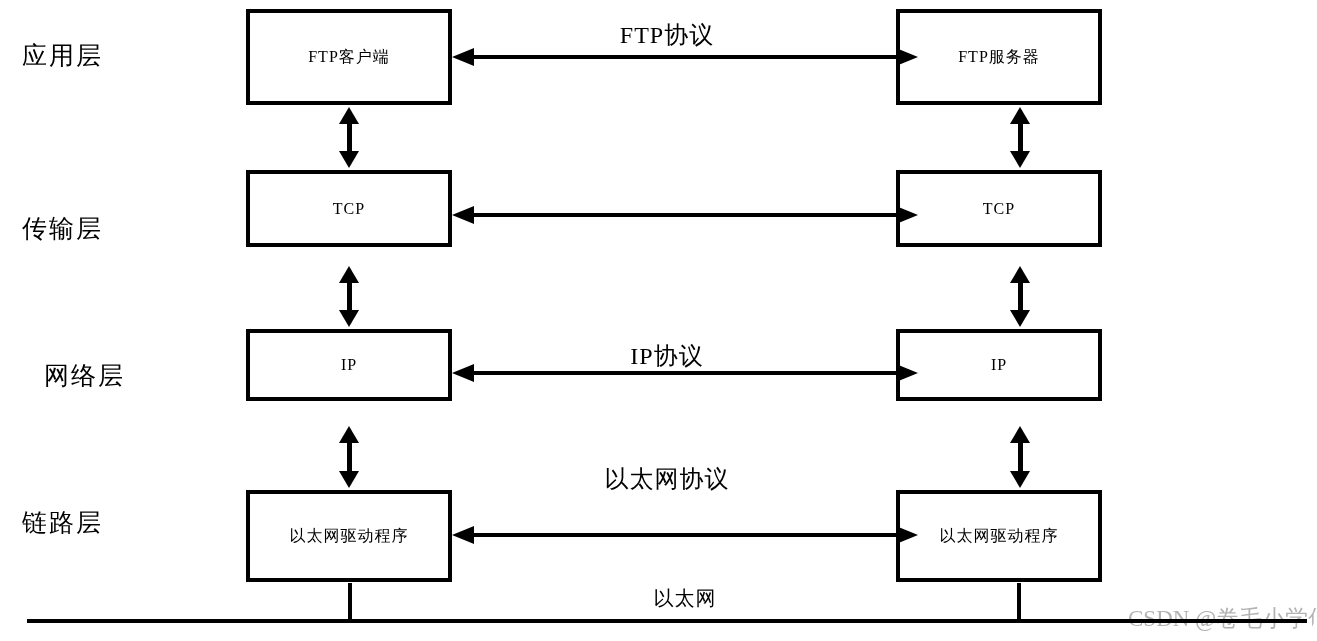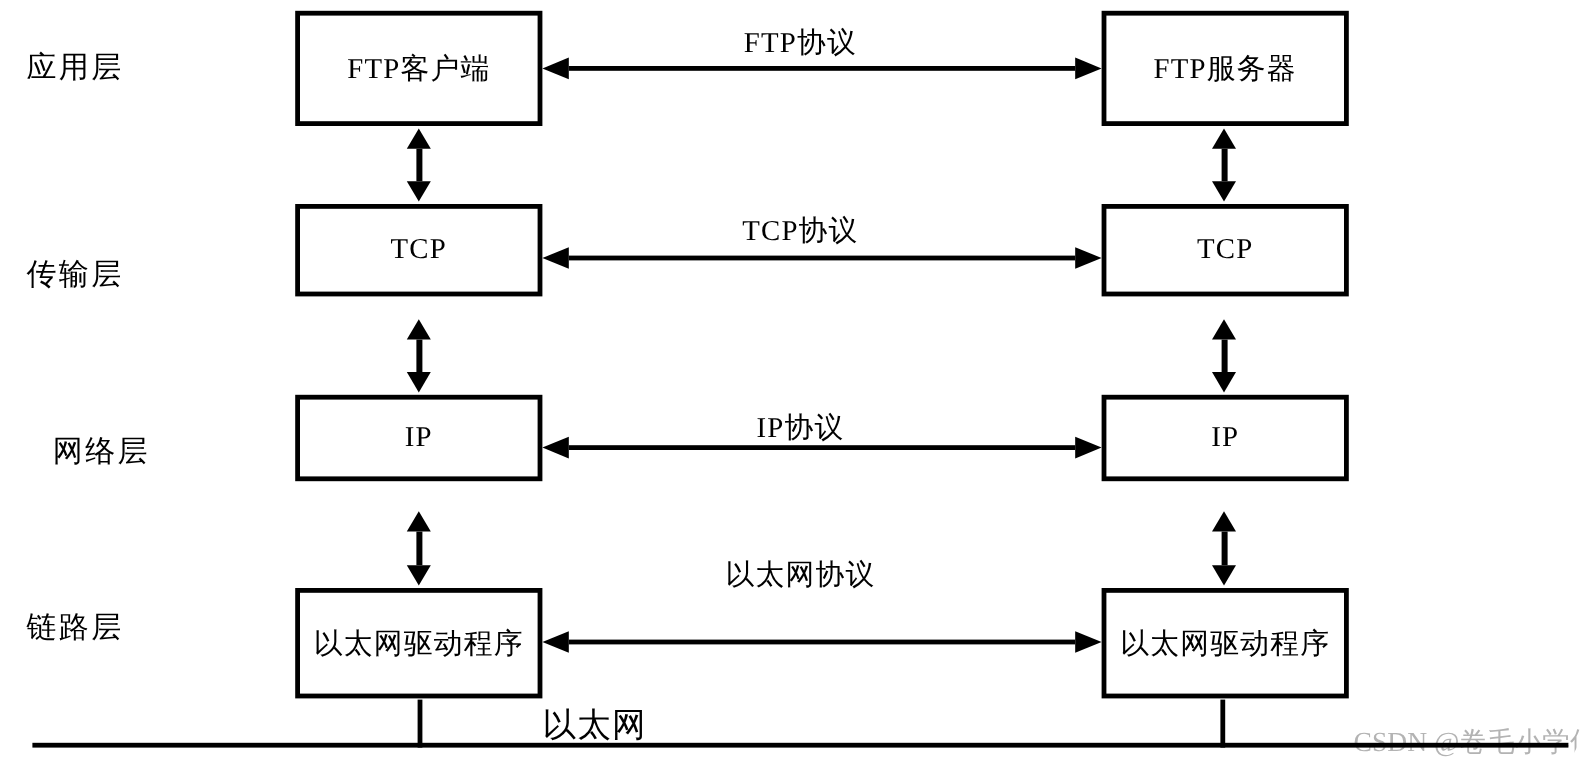--- a/index.html
+++ b/index.html
@@ -15,24 +15,24 @@
     position:absolute; left:22px; font-size:25px; letter-spacing:2px;
     white-space:nowrap;
   }
   .ly0{top:39px;} .ly1{top:212px;} .ly2{top:359px;margin-left:22px;} .ly3{top:506px;text-align:center;}
 
   
   .box {
     position:absolute; box-sizing:border-box;
     border:4px solid #000; background:#fff;
     display:flex; align-items:center; justify-content:center;
-    font-size:24px; letter-spacing:1px; white-space:nowrap;
+    font-size:16px; letter-spacing:1px; white-space:nowrap;
   }
   .col-left  { left:246px; width:206px; }
-  .col-right { left:918px; width:206px; }
+  .col-right { left:896px; width:206px; }
   .row0{top:9px;   height:96px;}
   .row1{top:170px; height:77px;}
   .row2{top:329px; height:72px;}
   .row3{top:490px; height:92px;}
 
   
   .harrow {
     position:absolute; left:452px; width:466px; height:20px;
     display:flex; align-items:center;
   }
@@ -70,22 +70,22 @@
   .stub { position:absolute; width:4px; background:#000; top:583px; height:40px; }
   .stub-left  { left:348px; }
   .stub-right { left:1017px; }
 
   
   .bus-line {
     position:absolute; left:27px; top:619px; width:1280px; height:4px;
     background:#000; z-index:5;
   }
   .bus-label {
-    position:absolute; left:452px; width:466px; text-align:left;
-    top:585px; font-size:28px; letter-spacing:1px;
+    position:absolute; left:452px; width:466px; text-align:center;
+    top:585px; font-size:20px; letter-spacing:1px;
   }
 
   
   .watermark {
     position:absolute; left:1128px; top:603px; font-size:23px;
     color:#b3b3b3; white-space:nowrap; z-index:4;
     font-family:"Liberation Serif","DejaVu Serif",serif;
   }
 </style>
 </head>
@@ -102,21 +102,20 @@
   <div class="box col-left row1">TCP</div>
   <div class="box col-left row2">IP</div>
   <div class="box col-left row3">以太网驱动程序</div>
 
   <div class="box col-right row0">FTP服务器</div>
   <div class="box col-right row1">TCP</div>
   <div class="box col-right row2">IP</div>
   <div class="box col-right row3">以太网驱动程序</div>
 
   <div class="proto-label pl0">FTP协议</div>
-  <div class="proto-label pl1">TCP协议</div>
   <div class="proto-label pl2">IP协议</div>
   <div class="proto-label pl3">以太网协议</div>
 
   <div class="harrow ha0">
     <div class="head-l"></div>
     <div class="hshaft"></div>
     <div class="head-r"></div>
   </div>
   <div class="harrow ha1">
     <div class="head-l"></div>

